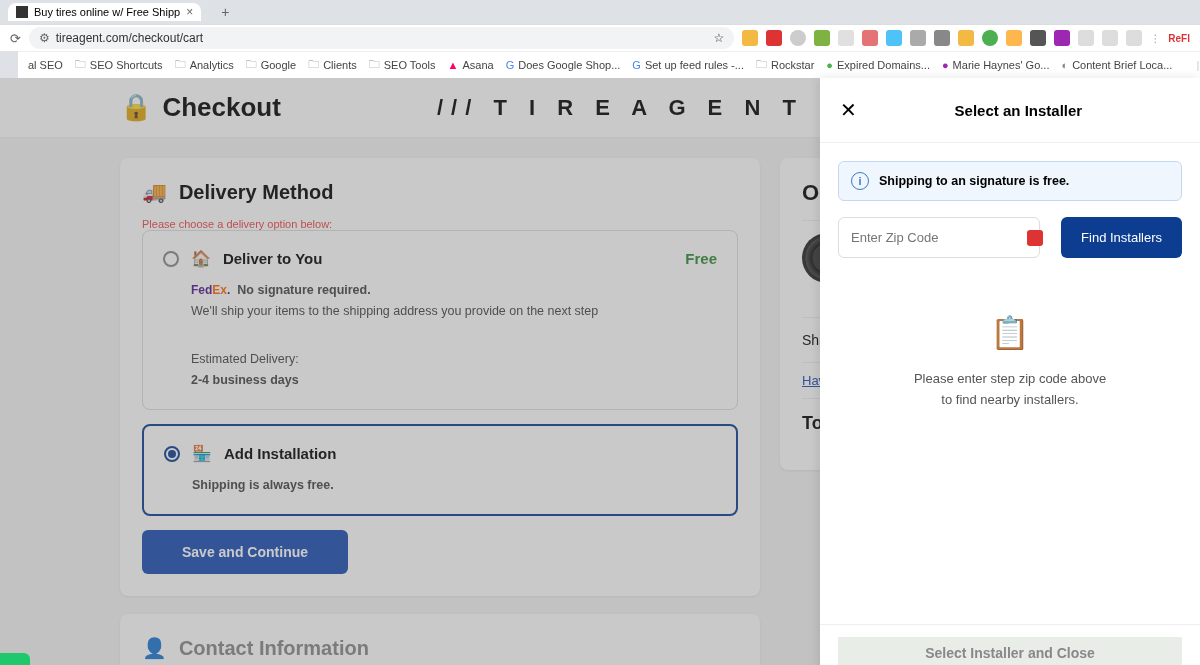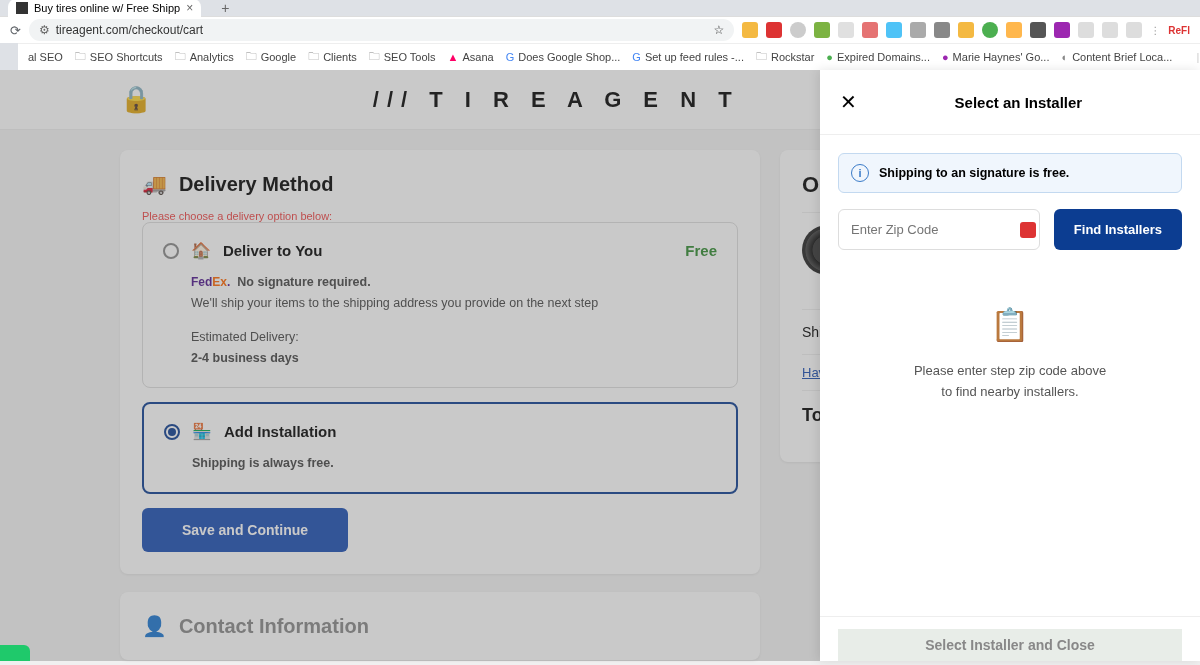--- a/index.html
+++ b/index.html
@@ -1,20 +1,20 @@
 <!DOCTYPE html>
 <html><head>
 <meta charset="utf-8">
 <style>
 * { margin: 0; padding: 0; box-sizing: border-box; font-family: Arial, sans-serif; }
 body { width: 1200px; height: 665px; overflow: hidden; background: #f0f0f0; position: relative; }
 
 
 .browser-chrome { background: #dee1e6; }
-.tab-bar { display: flex; align-items: center; height: 16px; padding: 0 8px; gap: 16px; }
+.tab-bar { display: flex; align-items: center; height: 24px; padding: 0 8px; gap: 16px; }
 .tab { background: #fff; border-radius: 8px 8px 0 0; padding: 2px 8px; display: flex; align-items: center; gap: 6px; font-size: 11px; height: 18px; }
 .tab-favicon { width: 12px; height: 12px; background: #333; display: inline-block; }
 .tab-close { font-size: 12px; color: #666; cursor: pointer; }
 .new-tab { color: #666; font-size: 14px; cursor: pointer; padding: 0 4px; }
 
 .addr-bar { display: flex; align-items: center; height: 27px; padding: 3px 10px; gap: 8px; background: #fff; border-top: 1px solid #ddd; }
 .nav-icon { color: #5f6368; cursor: pointer; font-size: 13px; }
 .url-box { flex: 1; background: #f1f3f4; border-radius: 14px; padding: 4px 10px; display: flex; align-items: center; gap: 6px; font-size: 12px; color: #333; }
 .ext-icons { display: flex; gap: 8px; align-items: center; }
 .ext-icon { width: 16px; height: 16px; border-radius: 3px; }
@@ -70,21 +70,21 @@
 .drawer-header { display: flex; align-items: center; padding: 20px; border-bottom: 1px solid #eee; }
 .drawer-close { font-size: 20px; cursor: pointer; }
 .drawer-title { flex: 1; text-align: center; font-weight: bold; font-size: 15px; }
 .drawer-body { padding: 18px; flex: 1; }
 .info-banner { border: 1px solid #c3d9f0; background: #f0f6fd; border-radius: 6px; padding: 10px 12px; display: flex; align-items: center; gap: 10px; font-size: 12.5px; margin-bottom: 16px; }
 .info-i { width: 18px; height: 18px; border: 1.5px solid #3a7bc8; border-radius: 50%; display: flex; align-items: center; justify-content: center; font-size: 11px; font-weight: bold; color: #3a7bc8; }
 .zip-row { display: flex; gap: 8px; margin-bottom: 30px; }
 .zip-input { flex: 1; border: 1px solid #ddd; border-radius: 6px; padding: 12px; font-size: 13px; position: relative; }
 .zip-wrap { flex: 1; position: relative; }
 .zip-badge { position: absolute; right: 10px; top: 50%; transform: translateY(-50%); width: 16px; height: 16px; background: #d33; border-radius: 3px; }
-.find-btn { background: #0c3d91; color: #fff; border: none; padding: 0 20px; border-radius: 6px; font-size: 13px; font-weight: bold; cursor: pointer; }
+.find-btn { background: #0c3d91; color: #fff; border: none; padding: 0 20px; border-radius: 6px; font-size: 13px; font-weight: normal; cursor: pointer; }
 .empty-state { text-align: center; padding: 20px; color: #555; font-size: 13px; line-height: 1.6; }
 .empty-icon { font-size: 32px; color: #bbb; margin-bottom: 10px; }
 .drawer-footer { border-top: 1px solid #eee; padding: 12px 18px 0; }
 .footer-btn { width: 100%; background: #e8ede8; color: #888; border: none; padding: 8px; font-size: 14px; font-weight: bold; cursor: pointer; }
 
 .chat-tab { position: absolute; bottom: 0; left: 0; width: 30px; height: 16px; background: #1fc96b; border-radius: 0 6px 0 0; z-index: 6; }
 </style>
 </head>
 <body>
 
@@ -186,20 +186,21 @@
       </span>
   </div>
 </div>
 
 <div class="page">
   <div class="overlay"></div>
 
   <div class="checkout-header">
     <div class="checkout-title">
       <span>🔒</span>
+      <span>Checkout</span>
     </div>
     <div class="brand">/// T I R E  A G E N T</div>
     <div style="width:120px"></div>
   </div>
 
   <div class="content-area">
     <div class="left-col">
       <div class="card">
         <div class="section-title">
           <span style="color:#1a4db3">🚚</span>
@@ -210,21 +211,21 @@
         <div class="option">
           <div class="option-head">
             <span class="radio"></span>
             <span>🏠</span>
             <span class="option-title">Deliver to You</span>
             <span class="option-price">Free</span>
           </div>
           <div class="option-body">
             <div><span class="fedex">Fed<span class="fedex-ex">Ex</span>.</span> &nbsp;<b>No signature required.</b></div>
             <div>We'll ship your items to the shipping address you provide on the next step</div>
-            <div style="margin-top:12px">Estimated Delivery:</div>
+            <div style="margin-top:26px">Estimated Delivery:</div>
             <div><b>2-4 business days</b></div>
           </div>
         </div>
 
         <div class="option selected">
           <div class="option-head">
             <span class="radio on"></span>
             <span>🏪</span>
             <span class="option-title">Add Installation</span>
           </div>

